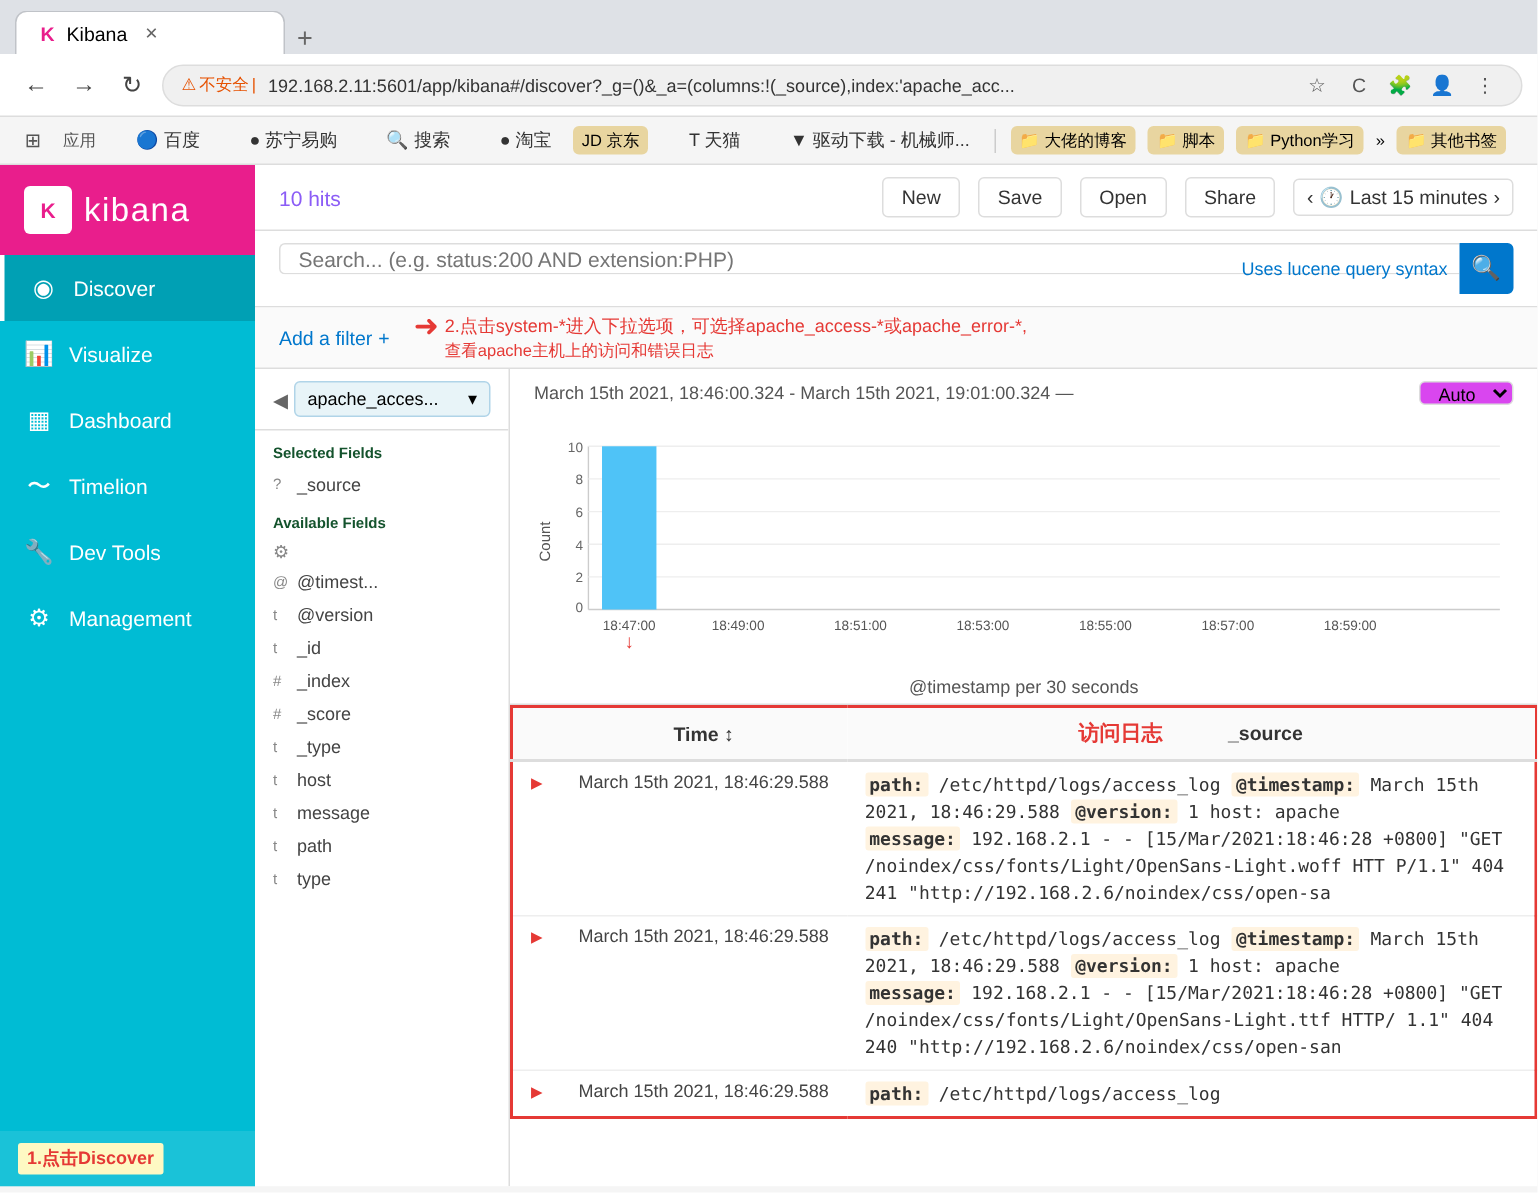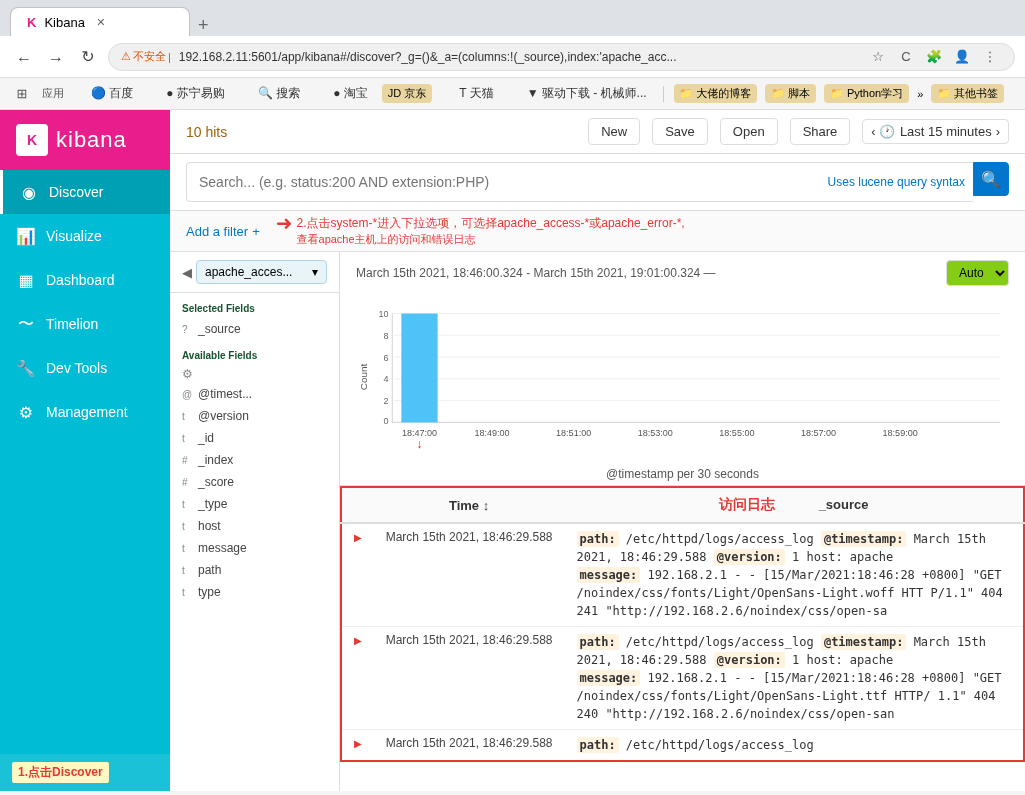--- a/index.html
+++ b/index.html
@@ -28,28 +28,28 @@
     .sidebar-nav { flex: 1; }
     .sidebar-item { display: flex; align-items: center; gap: 10px; padding: 12px 16px; cursor: pointer; color: white; font-size: 14px; }
     .sidebar-item.active { background: rgba(0,0,0,0.15); border-left: 3px solid white; }
     .sidebar-icon { width: 20px; height: 20px; display: flex; align-items: center; justify-content: center; font-size: 16px; }
 
     
     .main-content { flex: 1; display: flex; flex-direction: column; overflow: hidden; background: white; }
 
     
     .toolbar { display: flex; align-items: center; padding: 8px 16px; border-bottom: 1px solid #ddd; gap: 12px; background: white; }
-    .hits-count { font-size: 14px; font-weight: 500; color: #a16207; }
+    .hits-count { font-size: 14px; font-weight: 500; color: #8b5cf6; }
     .toolbar-spacer { flex: 1; }
     .toolbar-btn { padding: 5px 12px; border: 1px solid #ddd; border-radius: 4px; background: white; cursor: pointer; font-size: 13px; color: #333; }
     .time-range { display: flex; align-items: center; gap: 4px; font-size: 13px; color: #333; border: 1px solid #ddd; border-radius: 4px; padding: 4px 8px; cursor: pointer; }
 
     
     .search-bar { display: flex; align-items: center; padding: 8px 16px; border-bottom: 1px solid #ddd; gap: 0; background: white; }
-    .search-input { flex: 1; height: 40px; border: 1px solid #ddd; border-right: none; border-radius: 4px 0 0 4px; padding: 0 12px; font-size: 14px; color: #999; }
+    .search-input { flex: 1; height: 21px; border: 1px solid #ddd; border-right: none; border-radius: 4px 0 0 4px; padding: 0 12px; font-size: 14px; color: #999; }
     .search-wrapper { flex: 1; position: relative; display: flex; }
     .lucene-hint { position: absolute; right: 44px; top: 50%; transform: translateY(-50%); font-size: 12px; color: #0077cc; pointer-events: none; }
     .search-btn { width: 36px; height: 34px; background: #0077cc; border: 1px solid #0077cc; border-radius: 0 4px 4px 0; cursor: pointer; display: flex; align-items: center; justify-content: center; color: white; font-size: 16px; }
     .add-filter { display: flex; align-items: center; gap: 4px; font-size: 13px; color: #0077cc; cursor: pointer; }
 
     
     .content-area { display: flex; flex: 1; overflow: hidden; }
 
     
     .left-panel { width: 170px; background: white; border-right: 1px solid #ddd; display: flex; flex-direction: column; overflow: hidden; }
@@ -57,21 +57,21 @@
     .index-dropdown { flex: 1; background: #e8f4f8; border: 1px solid #b0d4e8; border-radius: 4px; padding: 4px 8px; font-size: 12px; cursor: pointer; display: flex; align-items: center; justify-content: space-between; }
     .panel-section-title { font-size: 10px; font-weight: 600; color: #14532d; padding: 10px 12px 4px; }
     .field-item { display: flex; align-items: center; gap: 6px; padding: 4px 12px; cursor: pointer; font-size: 12px; color: #444; }
     .field-type-badge { font-size: 10px; color: #888; width: 10px; }
     .field-gear { color: #888; font-size: 12px; padding: 2px 12px; cursor: pointer; }
 
     
     .chart-container { padding: 8px 16px 0; border-bottom: 1px solid #ddd; position: relative; }
     .chart-time-range { display: flex; align-items: center; justify-content: space-between; margin-bottom: 6px; }
     .chart-time-text { font-size: 12px; color: #555; }
-    .auto-select { height: 26px; border: 1px solid #ddd; border-radius: 4px; padding: 0 8px; font-size: 12px; background: #84cc16; }
+    .auto-select { height: 16px; border: 1px solid #ddd; border-radius: 4px; padding: 0 8px; font-size: 12px; background: #d946ef; }
     .chart-label { text-align: center; font-size: 12px; color: #555; margin-top: 2px; padding-bottom: 4px; }
     .data-table { width: 100%; border-collapse: collapse; }
     .data-table th { background: #fafafa; border-bottom: 2px solid #ddd; padding: 8px 12px; text-align: center; font-size: 13px; font-weight: 600; color: #333; position: sticky; top: 0; z-index: 1; }
     .data-table th.sortable { cursor: pointer; }
     .data-table td { padding: 6px 12px; border-bottom: 1px solid #eee; vertical-align: top; font-size: 12px; }
     .expand-arrow { color: #666; cursor: pointer; font-size: 10px; }
     .time-cell { color: #444; white-space: nowrap; min-width: 180px; }
     .source-cell { color: #333; font-family: monospace; font-size: 11px; line-height: 1.5; }
     .field-highlight { background: #fff3e0; padding: 1px 3px; border-radius: 2px; font-weight: 600; }
 

